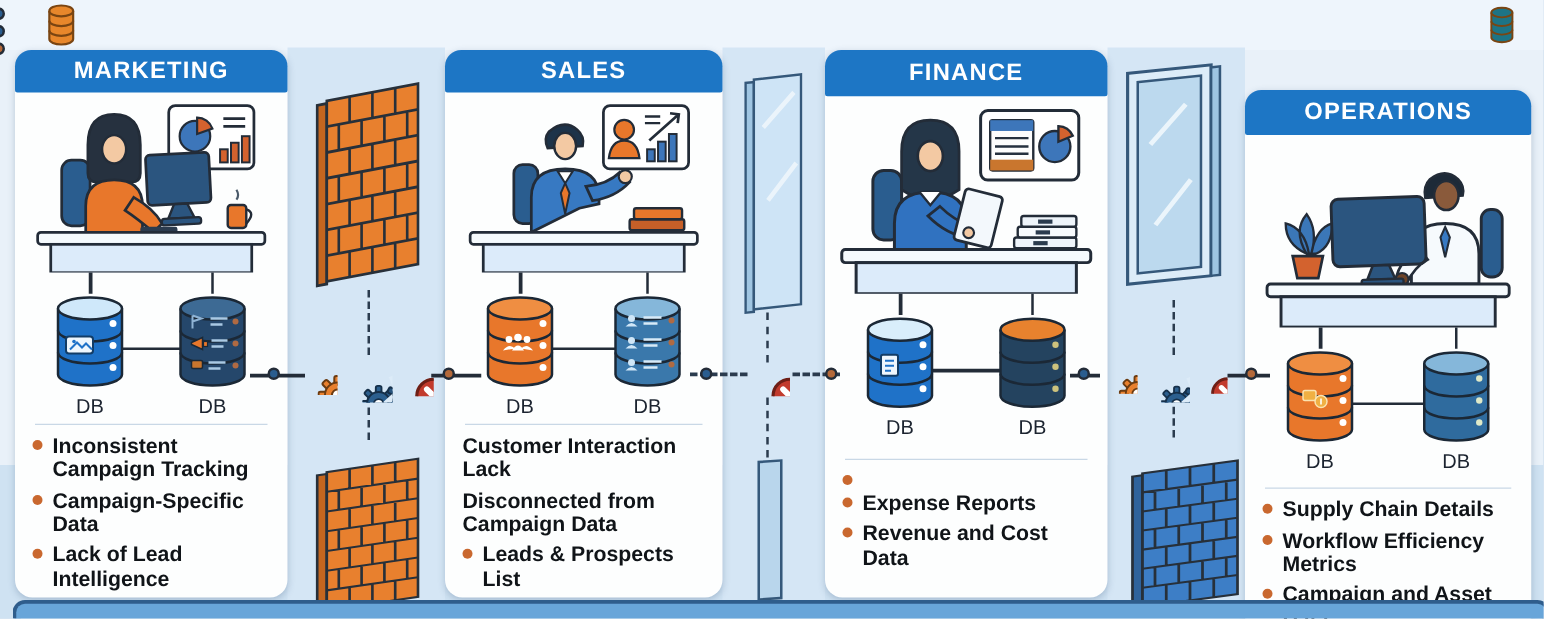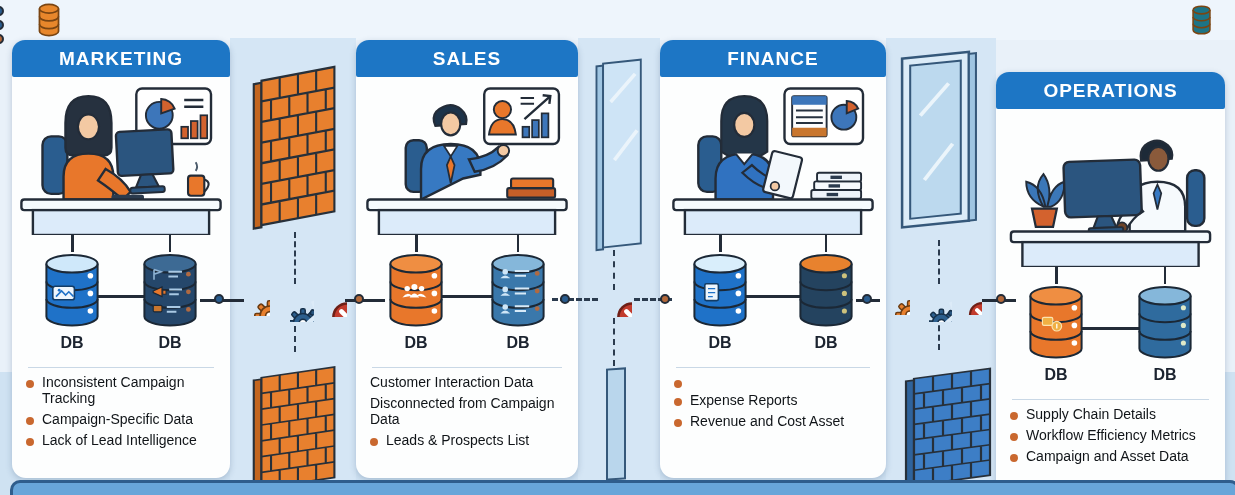--- a/index.html
+++ b/index.html
@@ -22,27 +22,27 @@
   .illus { height:158px; position:relative; }
   .illus svg { position:absolute; left:0; top:0; width:100%; height:100%; }
 
   .db-row { position:relative; height:128px; }
   .stub { position:absolute; top:0; width:2.5px; height:17px; background:#232c38; }
   .stub.l { left:59px; } .stub.r { right:59px; }
   .db-link { position:absolute; top:60px; left:60px; right:60px; height:2.5px; background:#232c38; }
   .db { position:absolute; top:16px; width:64px; text-align:center; }
   .db.l { left:28px; } .db.r { right:28px; }
   .db svg { width:64px; height:80px; display:block; }
-  .db figcaption { font-size:16px; color:#1c2430; margin-top:3px; font-weight:700; }
+  .db figcaption { font-size:16px; color:#1c2430; margin-top:3px; font-weight:400; }
 
   .sep { border:none; border-top:1.5px solid #c9d8e6; margin:4px 16px 7px; }
   .bullets { list-style:none; padding:0 10px 0 14px; }
   .bullets li { display:flex; gap:8px; margin-bottom:5px; }
   .dot { flex:0 0 8px; width:8px; height:8px; border-radius:50%; background:#c9682f; margin-top:5px; }
-  .bullets span.txt { font-size:14px; line-height:1.14; color:#101418; font-weight:400; }
+  .bullets span.txt { font-size:17px; line-height:1.14; color:#101418; font-weight:700; }
 
   .conn-line { position:absolute; height:2.5px; background:#232c38; }
   .conn-dash { position:absolute; height:0; border-top:3px dashed #2b3b4e; }
   .vdash { position:absolute; width:0; border-left:2.5px dashed #2b3b4e; }
   .cdot { position:absolute; width:10px; height:10px; border-radius:50%; border:2.5px solid #232c38; }
   .cdot.blue { background:#2a5d8f; } .cdot.orange { background:#b4693a; }
   .glass-strip { position:absolute; background:#b9d6ec; border:2.5px solid #35587a; transform:skewY(-4deg); }
   svg.icon, svg.wall, svg.pane { position:absolute; }
 </style>
 </head>
@@ -368,21 +368,21 @@
       <figure class="db r">
         <svg viewBox="0 0 80 100">
             <use href="#db-contacts"></use>
           </svg>
         <figcaption>DB</figcaption>
       </figure>
     </div>
     <hr class="sep">
     <ul class="bullets">
       <li>
-          <span class="txt">Customer Interaction Data</span>
+          <span class="txt">Customer Interaction Lack</span>
         </li>
       <li>
           <span class="txt">Disconnected from Campaign Data</span>
         </li>
       <li>
           <span class="dot"></span>
           <span class="txt">Leads &amp; Prospects List</span>
         </li>
     </ul>
   </section>
@@ -445,21 +445,21 @@
     <ul class="bullets">
       <li>
           <span class="dot"></span>
         </li>
       <li>
           <span class="dot"></span>
           <span class="txt">Expense Reports</span>
         </li>
       <li>
           <span class="dot"></span>
-          <span class="txt">Revenue and Cost Asset</span>
+          <span class="txt">Revenue and Cost Data</span>
         </li>
     </ul>
   </section>
 
   <section class="card" style="left:996px;width:229px;margin-top:32px;">
     <header class="card-header">
       <h2>OPERATIONS</h2>
     </header>
     <div class="illus">
       <svg viewBox="0 0 220 165">

